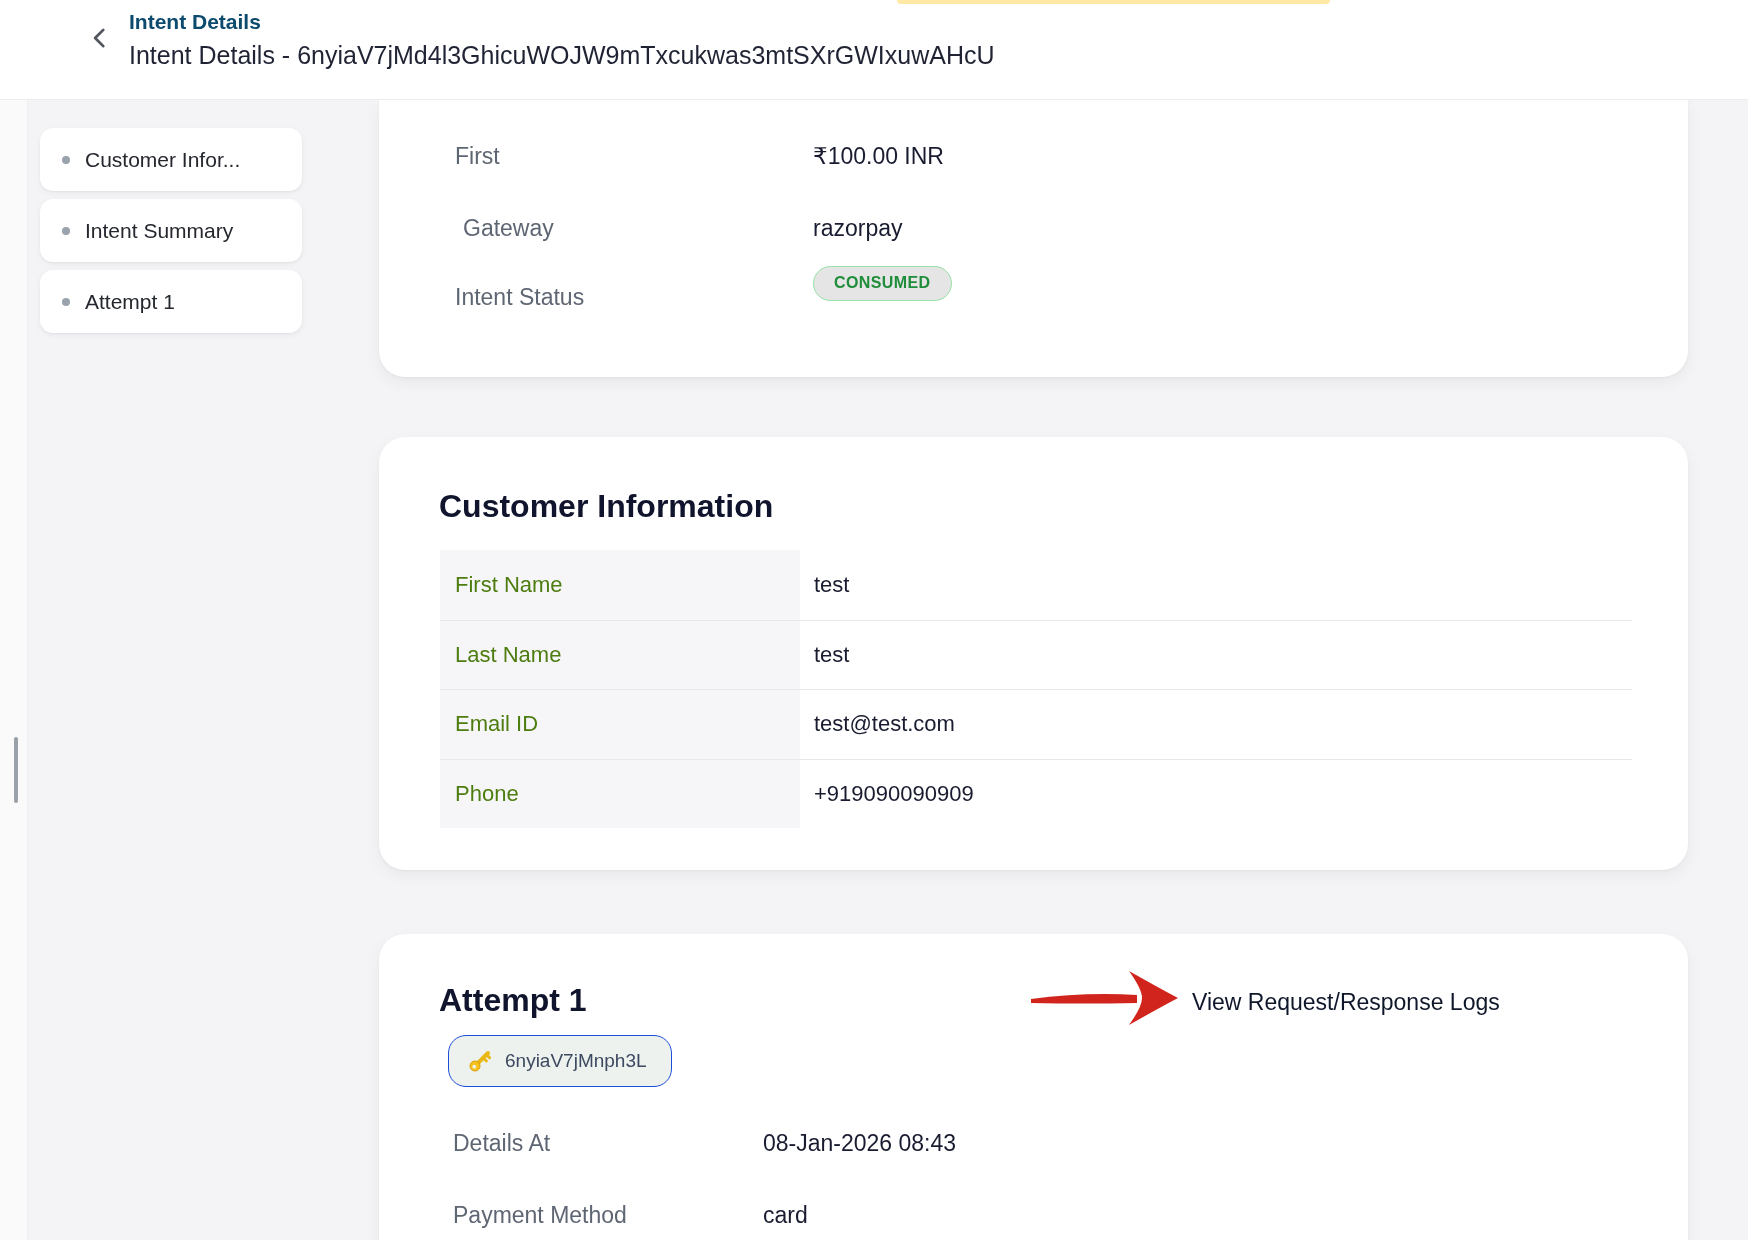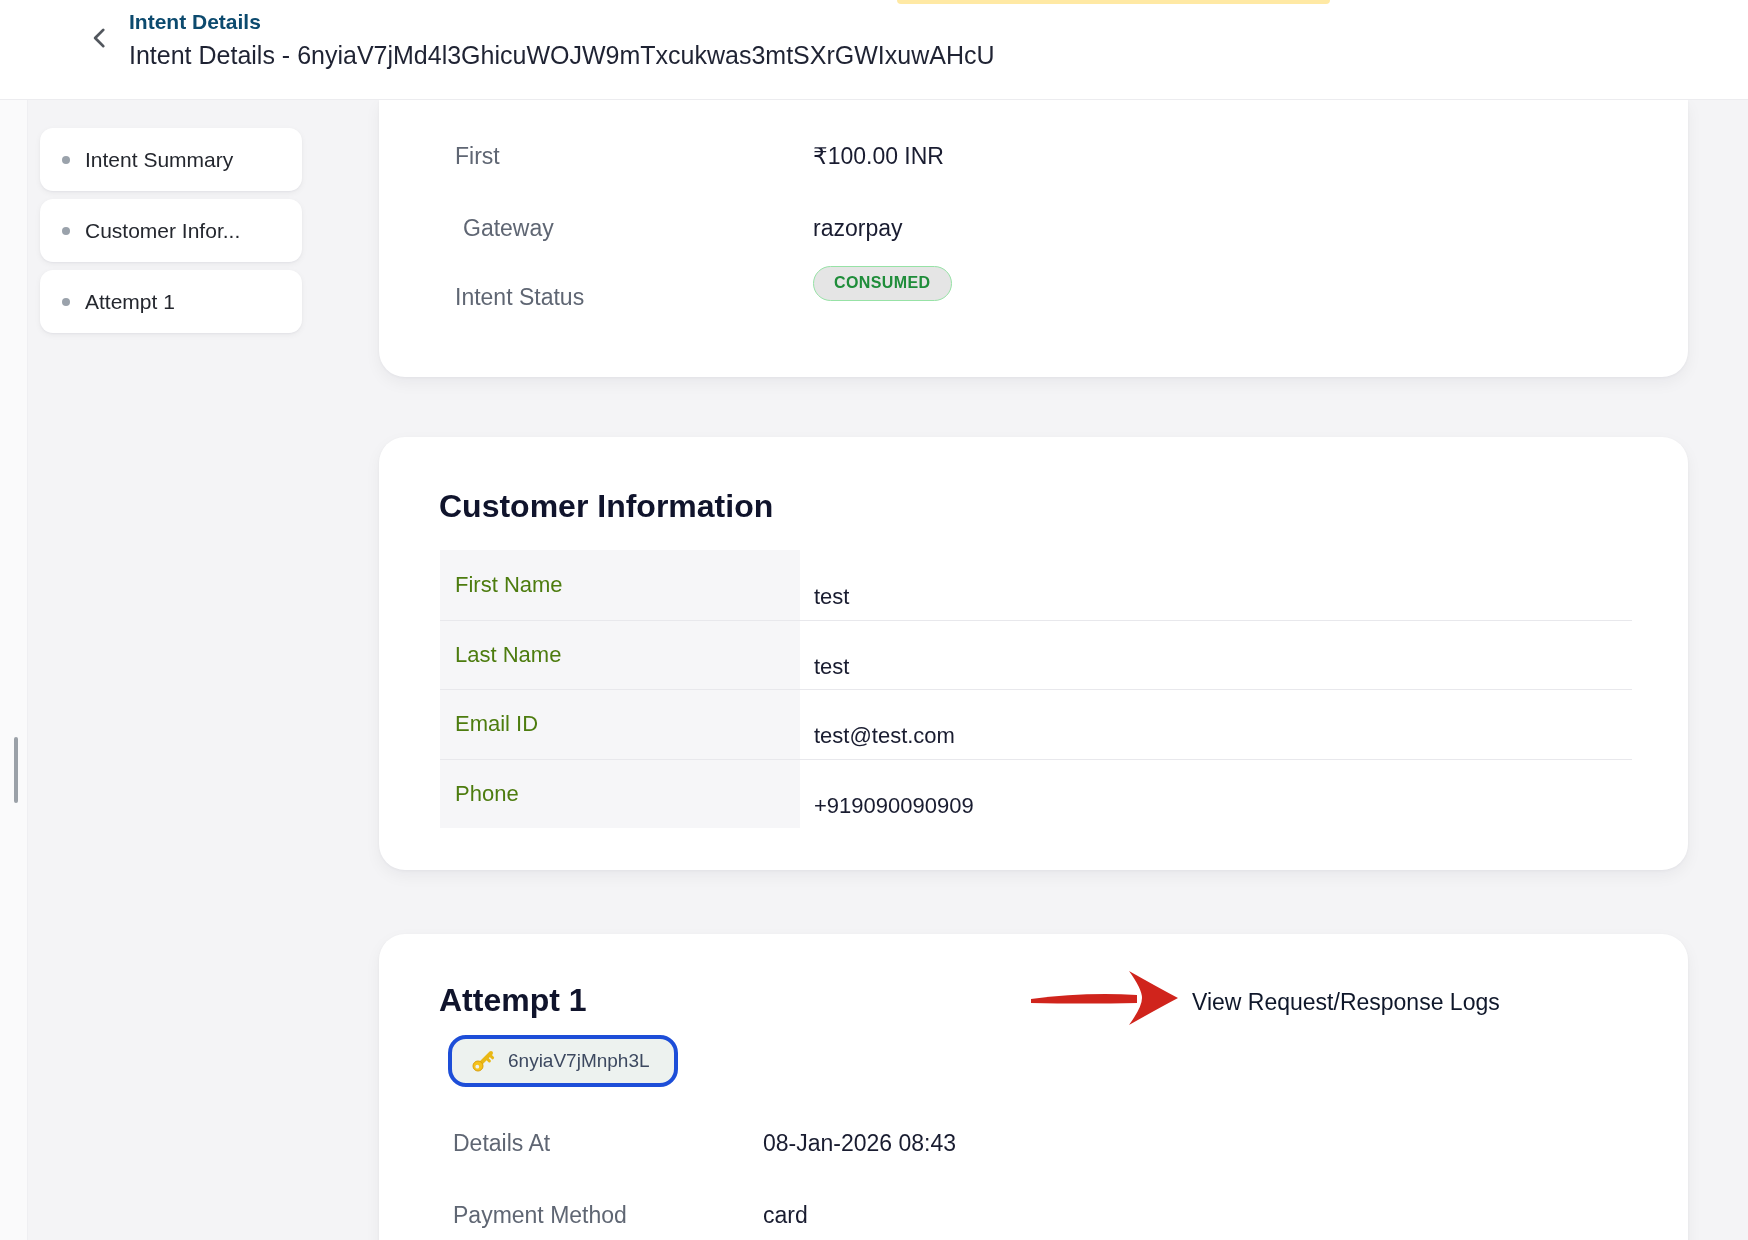--- a/index.html
+++ b/index.html
@@ -90,35 +90,35 @@
     position:absolute; left:61px; top:113px; width:1192px;
   }
   .trow { position:relative; height:69.5px; }
   .trow + .trow { border-top:1px solid #e8e8ec; }
   .tlabel {
     position:absolute; left:0; top:0; width:360px; height:100%;
     background:#f6f6f8; display:flex; align-items:center; padding-left:15px;
     font-size:22px; color:#4d7c0f;
   }
   .tvalue {
-    position:absolute; left:374px; top:12px; height:100%;
+    position:absolute; left:374px; top:0; height:100%;
     display:flex; align-items:center; font-size:22px; color:#191c30;
   }
 
   
   .logs-link {
     position:absolute; left:813px; top:53px;
     font-size:23px; font-weight:500; color:#0f172a; line-height:30px;
     white-space:nowrap; cursor:pointer;
   }
   .anno-arrow { position:absolute; left:650px; top:28px; width:156px; height:72px; }
   .key-badge {
     position:absolute; left:69px; top:101px; height:52px;
     display:inline-flex; align-items:center; gap:12px; padding:0 24px 0 18px;
-    background:#edf2ef; border:4px solid #1d4ed8; border-radius:18px; cursor:pointer;
+    background:#edf2ef; border:1px solid #1d4ed8; border-radius:18px; cursor:pointer;
   }
   .key-badge-text { font-size:19px; font-weight:500; color:#3d4960; white-space:nowrap; }
 </style>
 </head>
 <body>
 
 <div class="header">
   <div class="yellow-strip"></div>
   <div class="back-btn">
     <span>
@@ -130,25 +130,25 @@
   <div class="header-link">Intent Details</div>
   <div class="header-sub">Intent Details - 6nyiaV7jMd4l3GhicuWOJW9mTxcukwas3mtSXrGWIxuwAHcU</div>
 </div>
 
 <div class="left-gutter"></div>
 <div class="scroll-thumb"></div>
 
 <div class="sidebar">
   <div class="side-card">
     <span class="side-dot"></span>
-    <span class="side-label">Intent Summary</span>
+    <span class="side-label">Customer Infor...</span>
   </div>
   <div class="side-card">
     <span class="side-dot"></span>
-    <span class="side-label">Customer Infor...</span>
+    <span class="side-label">Intent Summary</span>
   </div>
   <div class="side-card">
     <span class="side-dot"></span>
     <span class="side-label">Attempt 1</span>
   </div>
 </div>
 
 <div class="card card-intent">
   <div class="kv-label" style="left:76px; top:41px;">First</div>
   <div class="kv-value" style="left:434px; top:41px;">₹100.00 INR</div>

